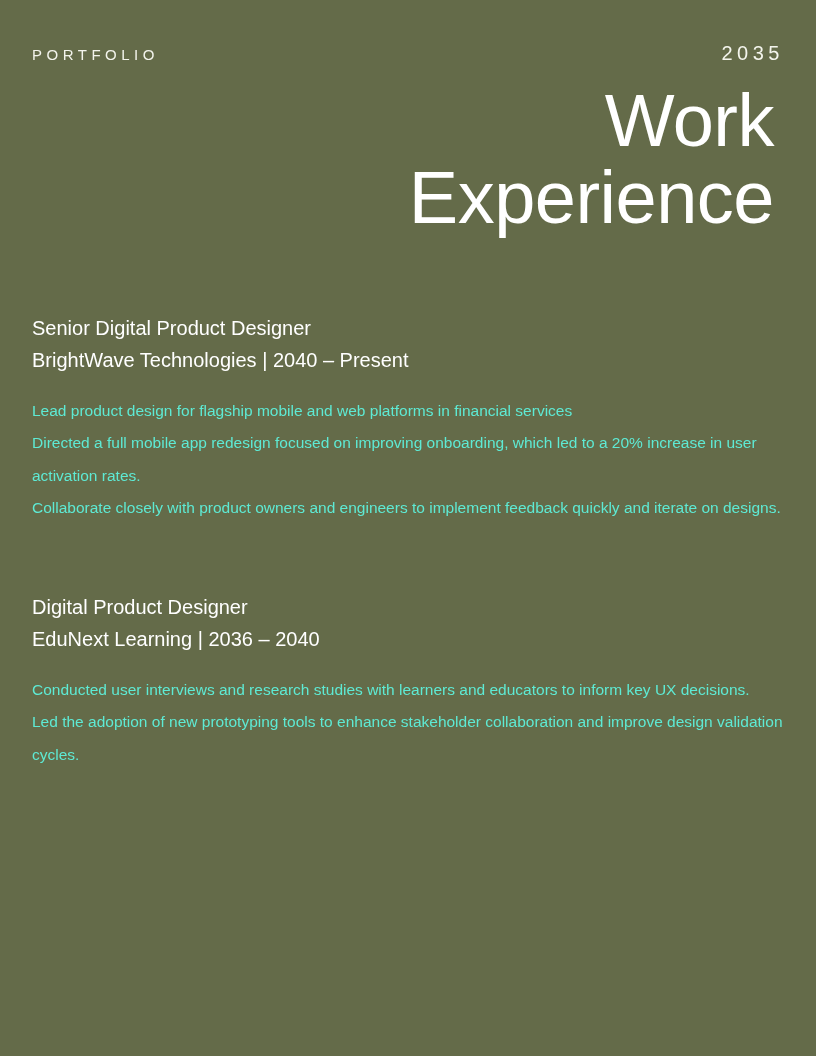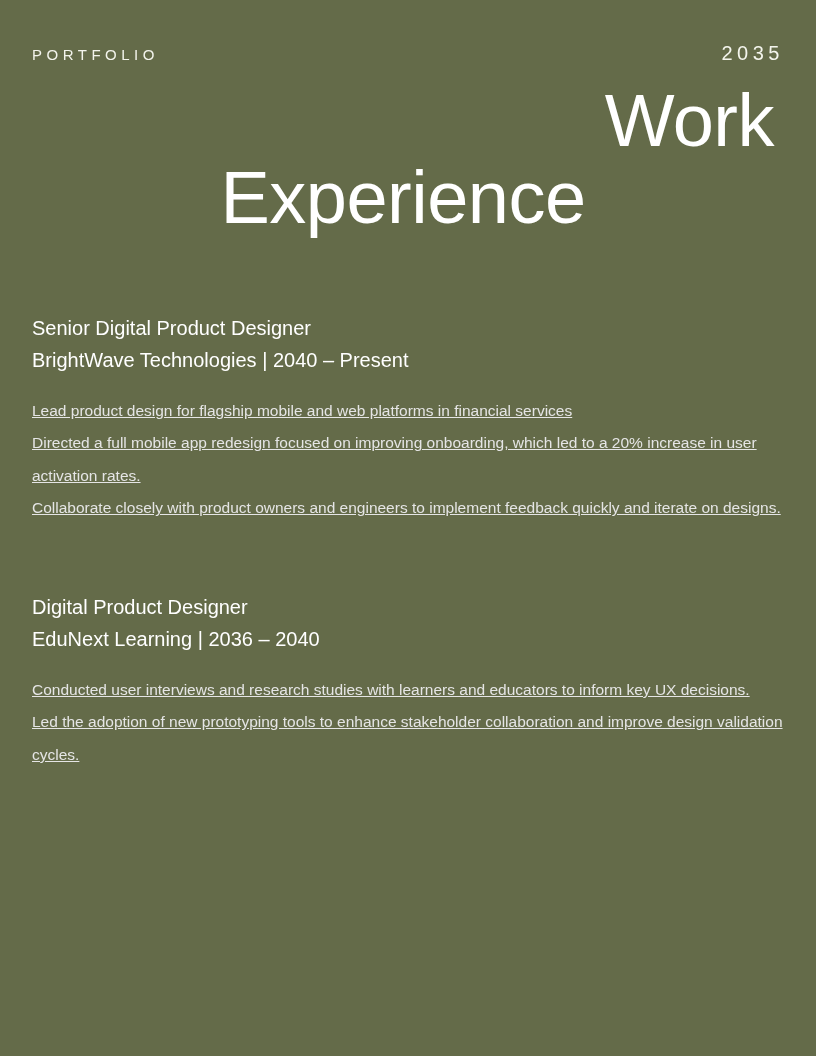--- a/index.html
+++ b/index.html
@@ -49,21 +49,20 @@
   .title-block .line {
     font-size: 74px;
     line-height: 0.98;
     font-weight: 400;
     letter-spacing: -0.5px;
     color: #ffffff;
     display: block;
   }
   .title-block .line + .line {
     margin-top: 4px;
-    text-align: center;
   }
   
   .experience {
     margin-top: 78px;
   }
   .job + .job {
     margin-top: 66px;
   }
   .job-heading {
     font-size: 20px;
@@ -76,23 +75,22 @@
   }
   .job-heading .meta {
     display: block;
   }
   .job-bullets {
     margin-top: 18px;
   }
   .job-bullets .bullet {
     font-size: 15.5px;
     line-height: 2.1;
-    color: #e5e5e5;
+    color: #5eead4;
     display: block;
-    text-decoration: underline;
   }
 </style>
 </head>
 <body>
 
 <div class="page">
 
   <div class="header">
     <div class="brand">PORTFOLIO</div>
     <div class="year">2035</div>

